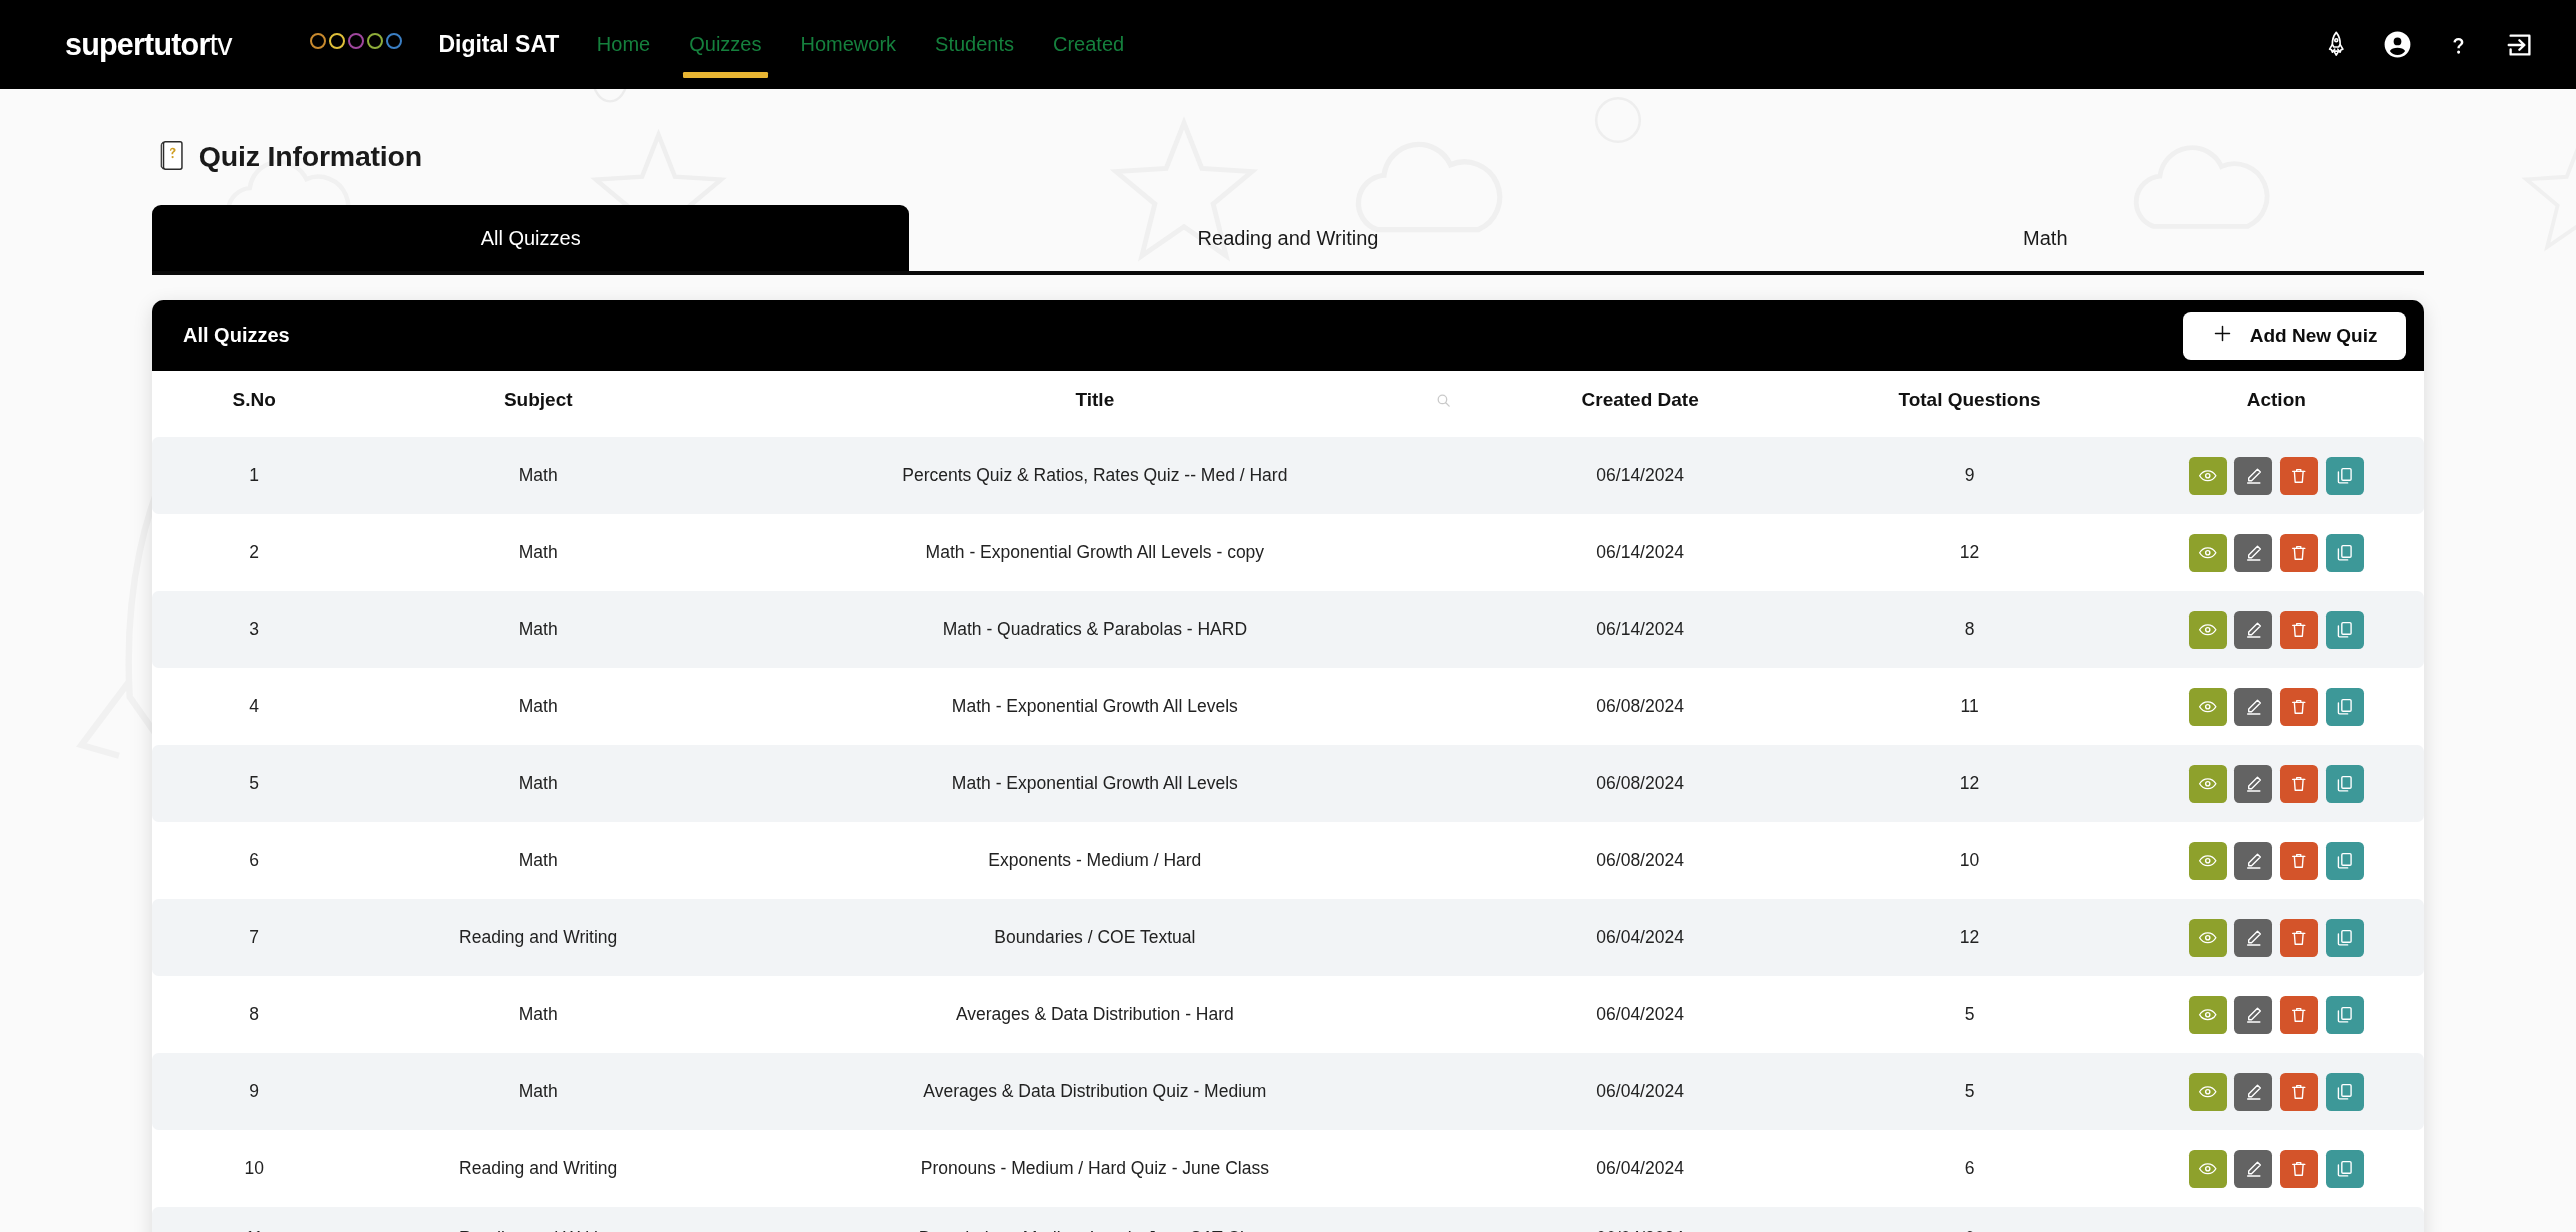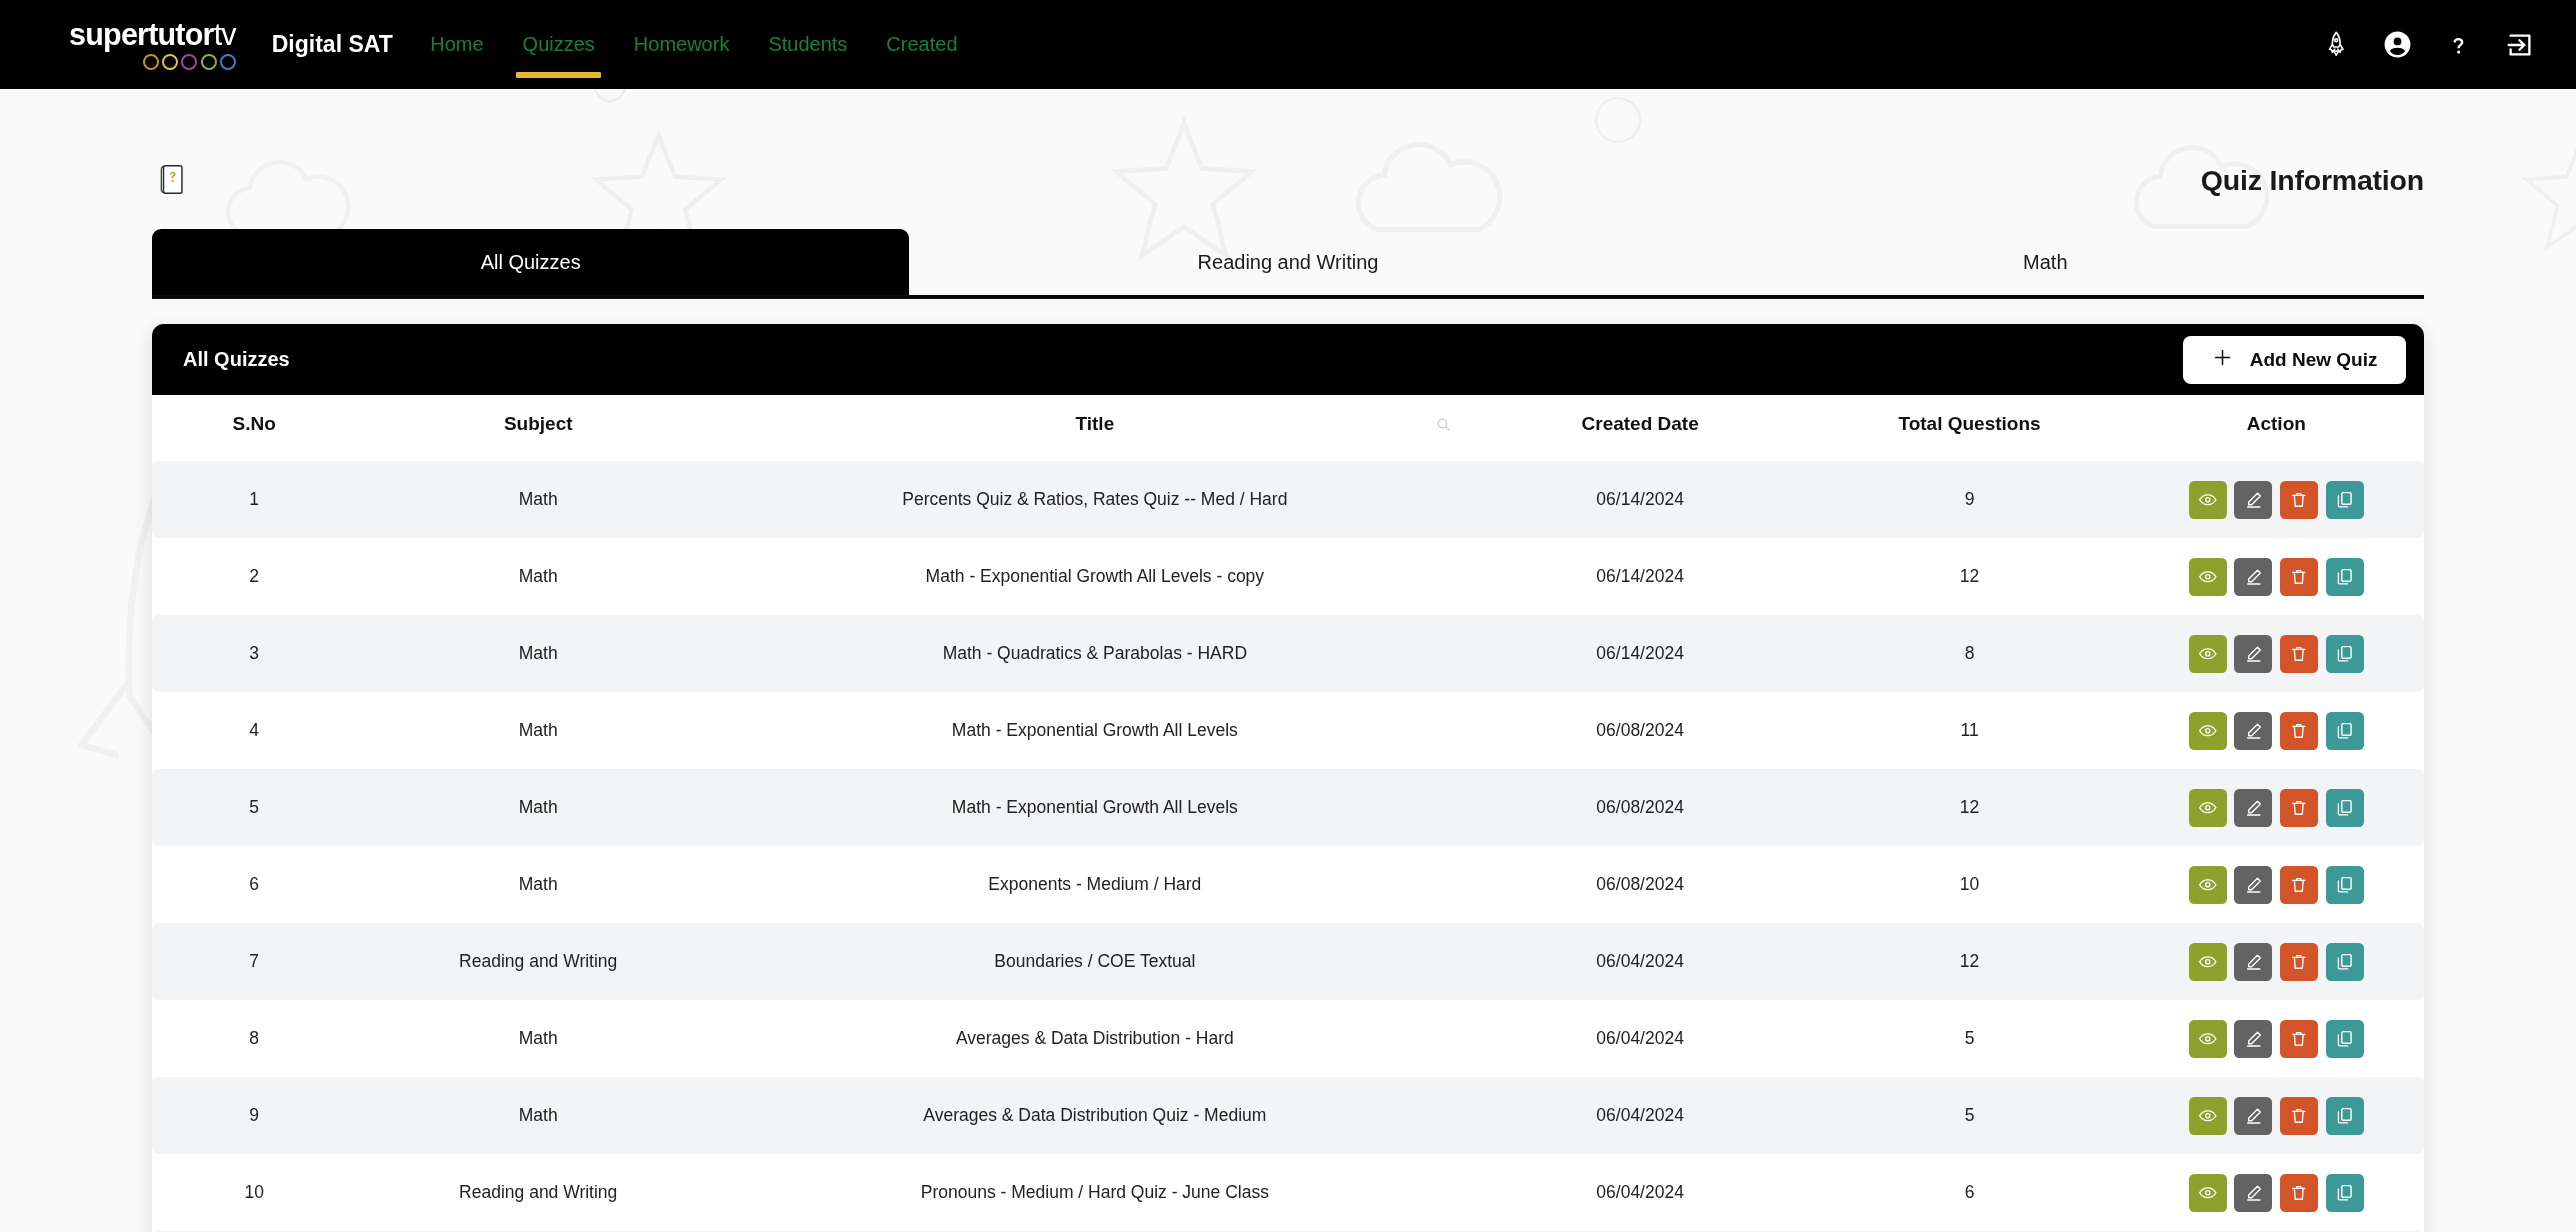--- a/index.html
+++ b/index.html
@@ -28,22 +28,22 @@
     z-index: 5;
     height: 89px;
     background: #000000;
     display: flex;
     align-items: center;
     padding: 0 39px 0 65px;
   }
 
   #logo-block {
     display: flex;
-    flex-direction: column;
-    align-items: flex-end;
+    flex-direction: row;
+    align-items: flex-start;
     margin-right: 36px;
     line-height: 1;
   }
   #logo-wordmark {
     font-size: 30.5px;
     letter-spacing: -0.8px;
     color: #ffffff;
     font-weight: 700;
     white-space: nowrap;
   }
@@ -118,24 +118,23 @@
   #page {
     position: relative;
     z-index: 2;
     padding: 0 152px;
   }
 
   #page-title-row {
     display: flex;
     align-items: center;
     gap: 14.3px;
-    padding-top: 75px;
+    padding-top: 51px;
     padding-bottom: 32px;
     margin-left: 6.5px;
-    justify-content: space-between;
   }
   #page-title {
     font-size: 28.5px;
     font-weight: 700;
     color: #1a1a1a;
     letter-spacing: -0.2px;
   }
 
   
   #tabs {

